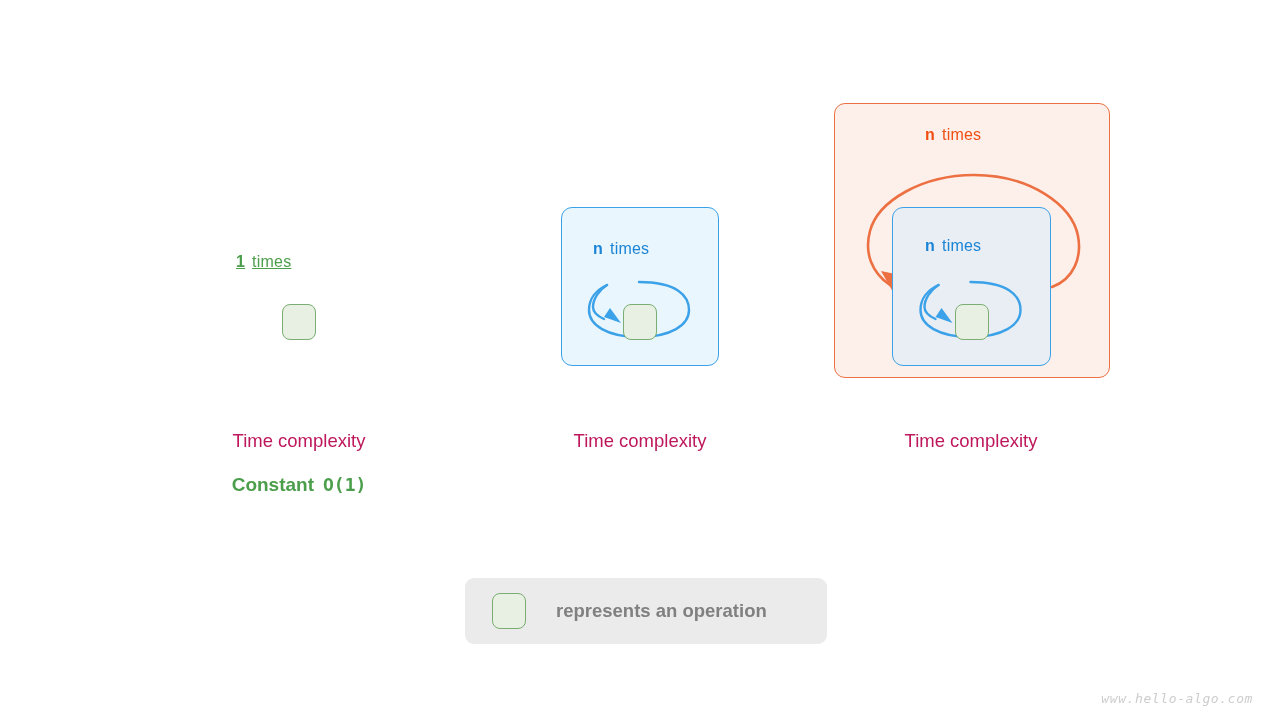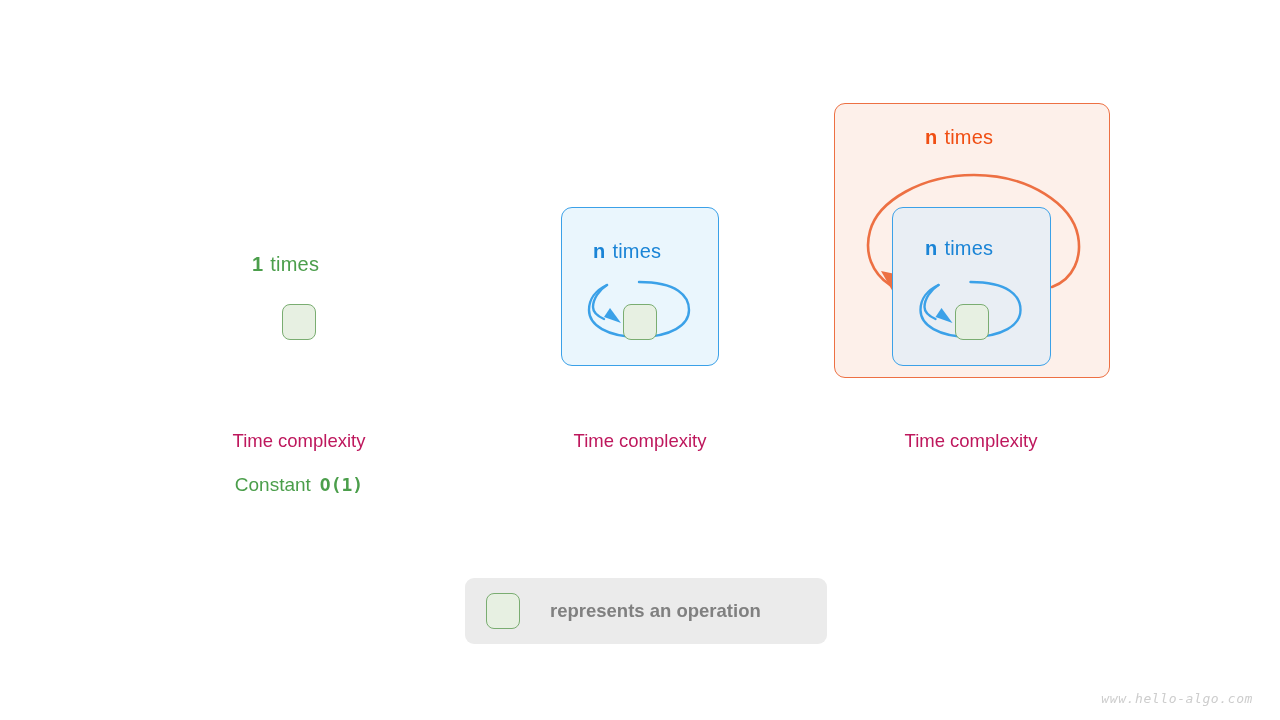--- a/index.html
+++ b/index.html
@@ -51,21 +51,21 @@
   }
   .loop-box.orange {
     border: 1.8px solid #ed7043;
     background: #fdf0ea;
   }
 
   
   .times-caption {
     position: absolute;
     white-space: nowrap;
-    font-size: 20px;
+    font-size: 16px;
     line-height: 1;
     letter-spacing: 0.2px;
   }
   .times-caption .sym {
     font-weight: bold;
     margin-right: 7px;
   }
   .times-caption .word {
     font-weight: normal;
   }
@@ -87,21 +87,21 @@
     color: #be185d;
     line-height: 1;
   }
   .col-label .value {
     display: block;
     margin-top: 24px;
     font-size: 19px;
     font-weight: bold;
     line-height: 1;
   }
-  .col-label .value .name { font-weight: normal; text-align: right; }
+  .col-label .value .name { font-weight: bold; text-align: right; }
   .col-label .value .bigo {
     font-family: "DejaVu Sans Mono", "Liberation Mono", monospace;
     font-weight: bold;
     margin-left: 9px;
     font-size: 18px;
   }
   .col-label .value .bigo sup {
     font-size: 11.5px;
     vertical-align: super;
     line-height: 0;
@@ -112,21 +112,21 @@
     position: absolute;
     left: 465px;
     top: 578px;
     width: 362px;
     height: 66px;
     background: #ebebeb;
     border-radius: 9px;
     display: flex;
     align-items: center;
     box-sizing: border-box;
-    padding-left: 21px;
+    padding-left: 27px;
   }
   .legend .legend-sq {
     position: relative;
     width: 34px;
     height: 36px;
     border: 1.6px solid #7aad71;
     border-radius: 8px;
     background: #e7f0e2;
     box-sizing: border-box;
     flex: 0 0 auto;
@@ -160,21 +160,21 @@
   }
 </style>
 </head>
 <body>
 
 <div class="stage">
 
   <div class="abs" style="left:0; top:0; width:0; height:0;">
   </div>
 
-  <div class="times-caption c-green" style="left:252px; top:254px;">
+  <div class="times-caption c-green" style="left:236px; top:254px;text-decoration:underline;">
     <span class="sym">1</span><span class="word">times</span>
   </div>
 
   <div class="op-square" style="left:282px; top:304px;"></div>
 
   <div class="col-label" style="left:129px; top:432px;">
     <span class="title">Time complexity</span>
     <span class="value" style="color:#4b9e4b;">
       <span class="name">Constant</span><span class="bigo">O(1)</span>
     </span>

